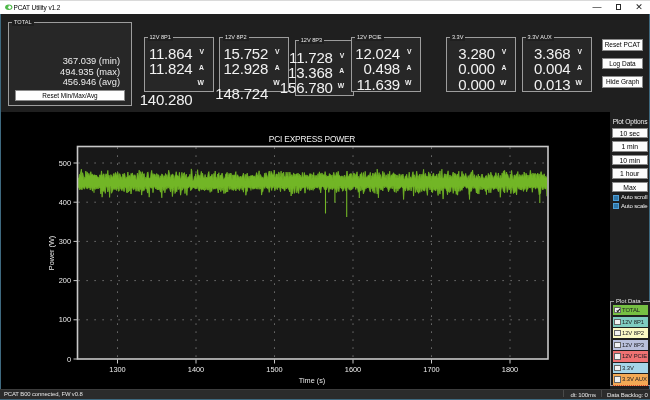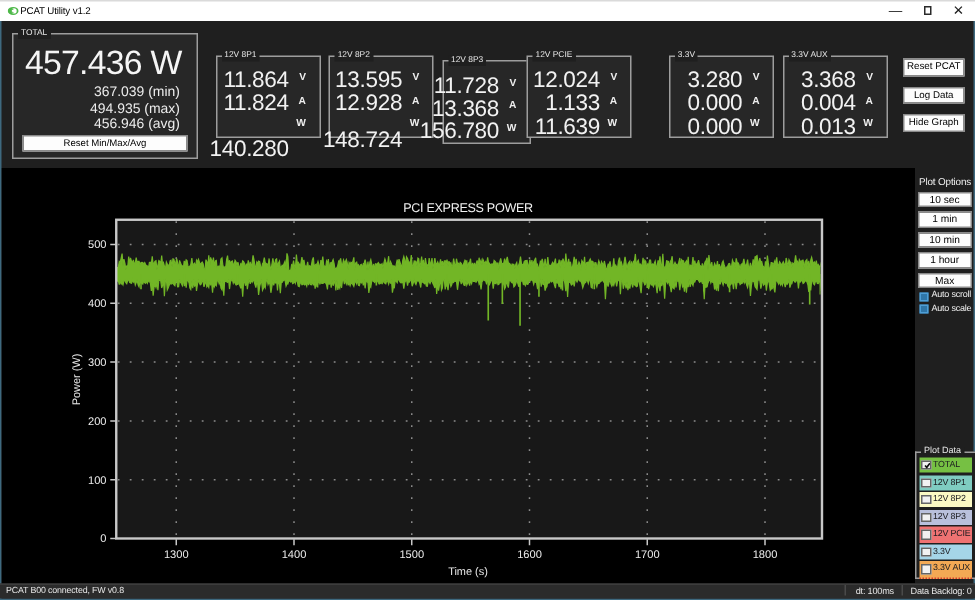--- a/index.html
+++ b/index.html
@@ -40,57 +40,56 @@
   <ellipse cx="10.5" cy="7" rx="4.2" ry="4.2" fill="#ffffff"></ellipse>
   <path d="M2 7 Q6 2.5 10.5 4.5 Q7 6 6 7 Q7 8 10.5 9.5 Q6 11.5 2 7Z" fill="#4db848"></path>
 </svg>
 <div class="abs" id="title-text">PCAT Utility v1.2</div>
 <div class="abs winbtn" style="left:587px;">—</div>
 <div class="abs" style="left:615.5px;top:4px;width:5.5px;height:5.5px;border:1px solid #2a2a2a;box-sizing:border-box;"></div>
 <div class="abs winbtn" style="left:629px;">✕</div>
 
 <div class="abs gbox" style="left:8px;top:22px;width:124px;height:84px;">
   <div class="glabel">TOTAL</div>
-  <div class="abs" style="left:0;top:5.5px;width:112px;text-align:right;color:#f5f5f5;font-size:22.5px;letter-spacing:-0.5px;">457.436 W</div>
   <div class="abs" style="left:0;top:33px;width:111px;text-align:right;color:#ededed;font-size:9.3px;line-height:10.7px;">367.039 (min)<br>494.935 (max)<br>456.946 (avg)</div>
   <div class="btn" style="left:6px;top:67px;width:110px;height:11px;font-size:6.4px;line-height:10px;">Reset Min/Max/Avg</div>
 </div>
 
 <div class="abs gbox" style="left:143.5px;top:36.5px;width:70px;height:55.5px;">
     <div class="glabel">12V 8P1</div>
     <div class="val" style="top:7.5px;">11.864</div>
     <div class="unit" style="top:10.7px;">V</div>
     <div class="val" style="top:22.8px;">11.824</div>
     <div class="unit" style="top:26.0px;">A</div>
     <div class="val" style="top:53px;">140.280</div>
     <div class="unit" style="top:41.300000000000004px;">W</div>
   </div>
 <div class="abs gbox" style="left:219.1px;top:36.5px;width:70px;height:55.5px;">
     <div class="glabel">12V 8P2</div>
-    <div class="val" style="top:7.5px;">13.595</div>
+    <div class="val" style="top:7.5px;">15.752</div>
     <div class="unit" style="top:10.7px;">V</div>
     <div class="val" style="top:22.8px;">12.928</div>
     <div class="unit" style="top:26.0px;">A</div>
     <div class="val" style="top:35px;margin-top:12px;">148.724</div>
     <div class="unit" style="top:41.300000000000004px;">W</div>
   </div>
 <div class="abs gbox" style="left:294.7px;top:40px;width:59px;height:55.5px;">
     <div class="glabel">12V 8P3</div>
     <div class="val" style="top:7.5px;">11.728</div>
     <div class="unit" style="top:10.7px;">V</div>
     <div class="val" style="top:22.8px;">13.368</div>
     <div class="unit" style="top:26.0px;">A</div>
     <div class="val" style="top:38.1px;">156.780</div>
     <div class="unit" style="top:41.300000000000004px;">W</div>
   </div>
 <div class="abs gbox" style="left:351px;top:36.5px;width:70px;height:55.5px;">
     <div class="glabel">12V PCIE</div>
     <div class="val" style="top:7.5px;">12.024</div>
     <div class="unit" style="top:10.7px;">V</div>
-    <div class="val" style="top:22.8px;">1.133</div>
+    <div class="val" style="top:22.8px;">0.498</div>
     <div class="unit" style="top:26.0px;">A</div>
     <div class="val" style="top:38.1px;">11.639</div>
     <div class="unit" style="top:41.300000000000004px;">W</div>
   </div>
 <div class="abs gbox" style="left:445.9px;top:36.5px;width:70px;height:55.5px;">
     <div class="glabel">3.3V</div>
     <div class="val" style="top:7.5px;">3.280</div>
     <div class="unit" style="top:10.7px;">V</div>
     <div class="val" style="top:22.8px;">0.000</div>
     <div class="unit" style="top:26.0px;">A</div>

